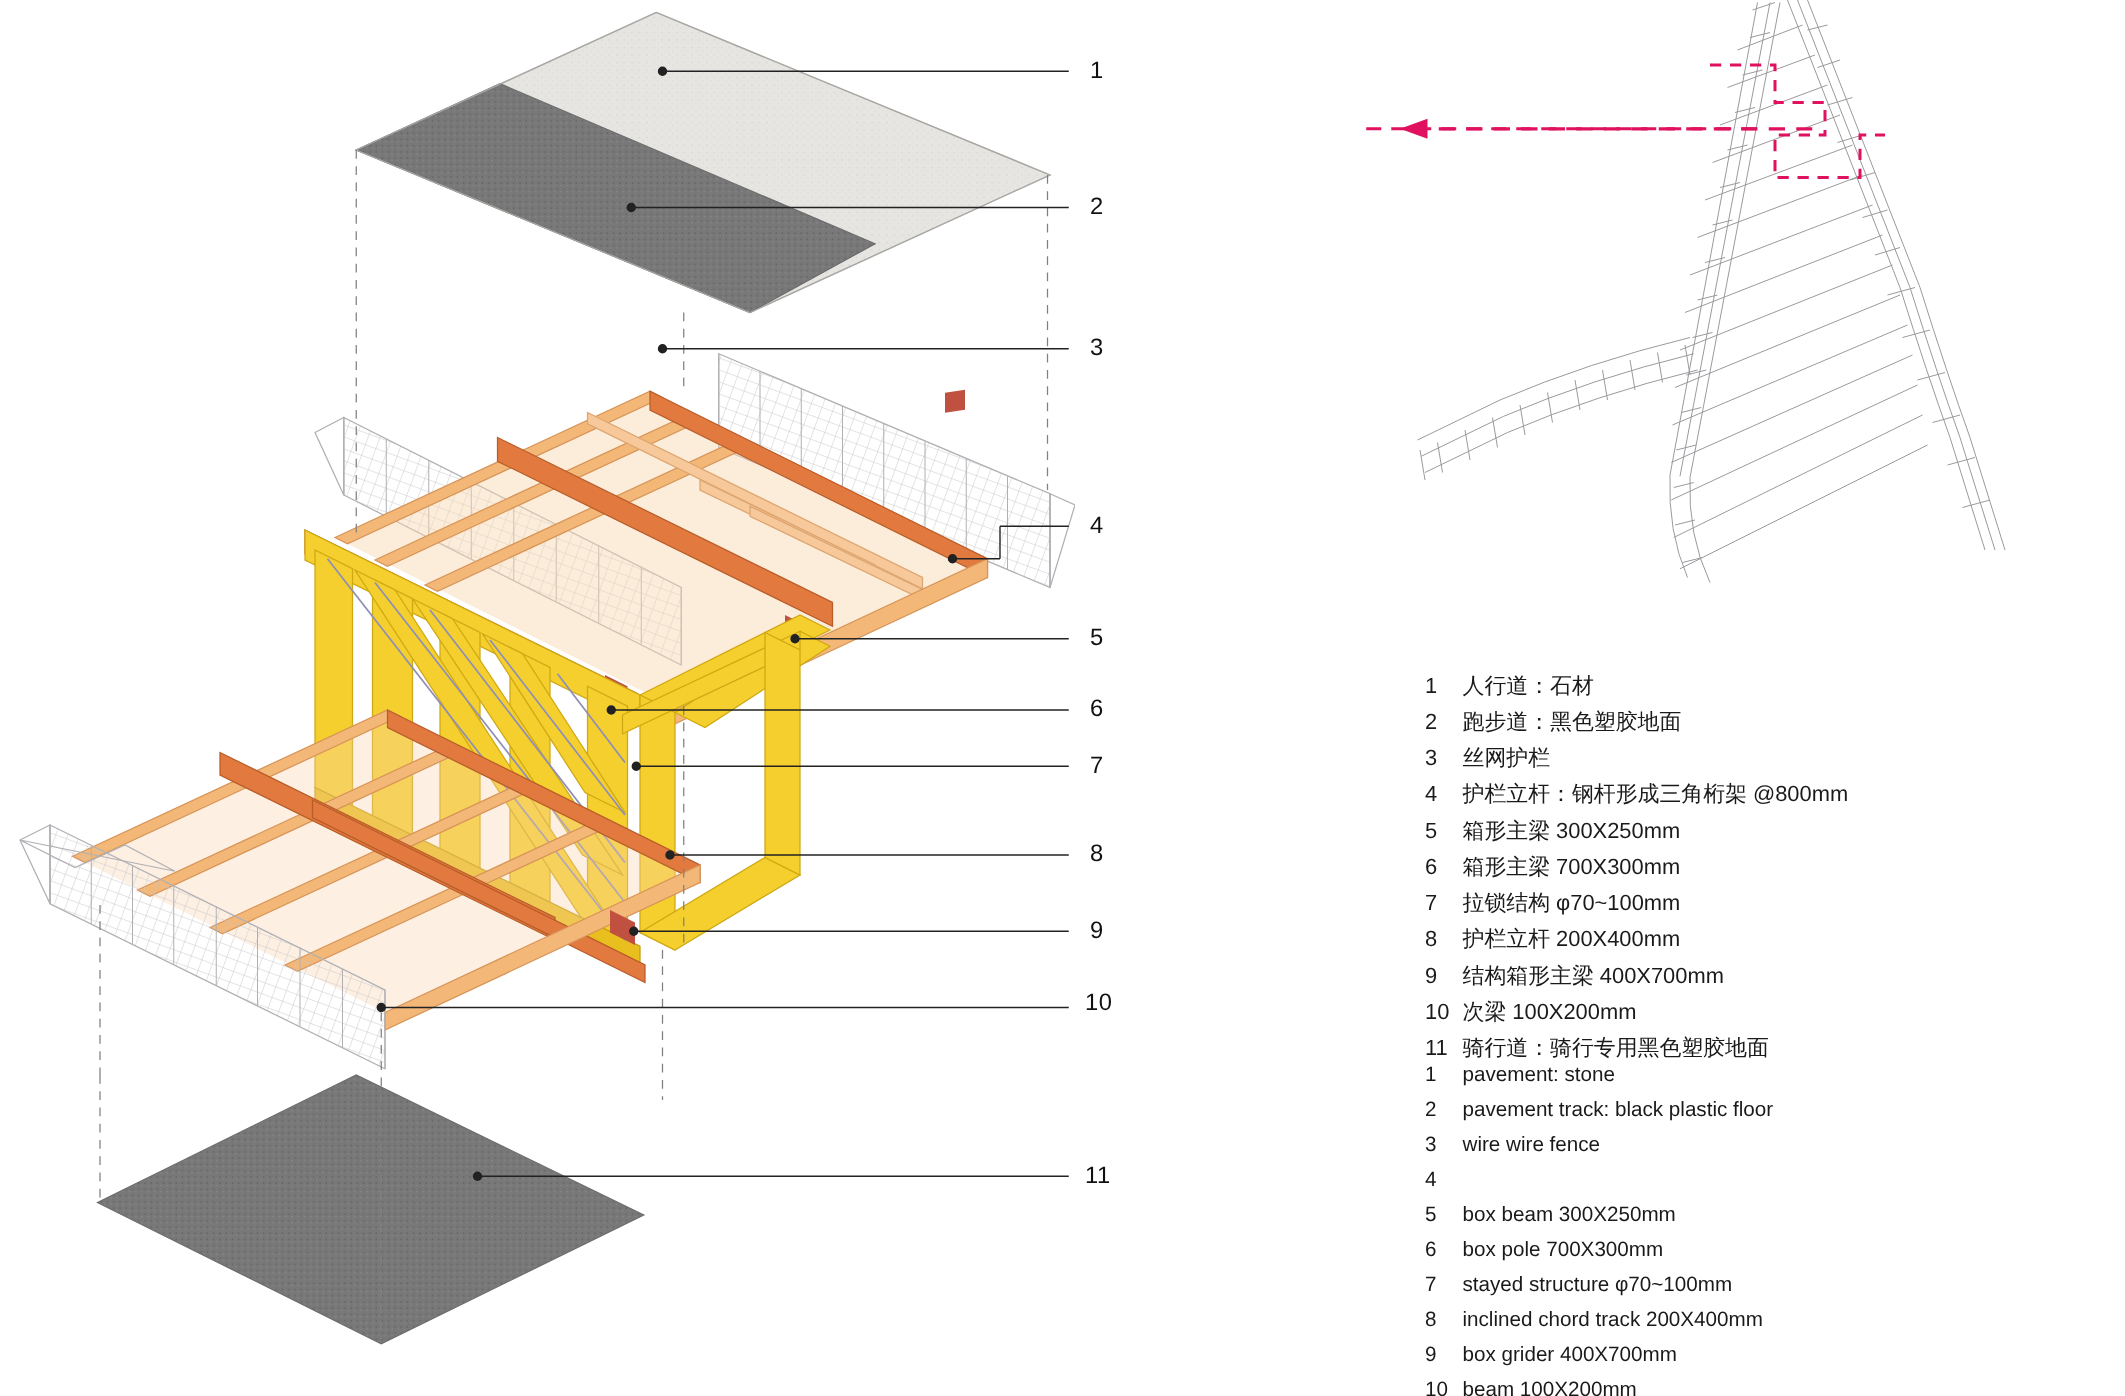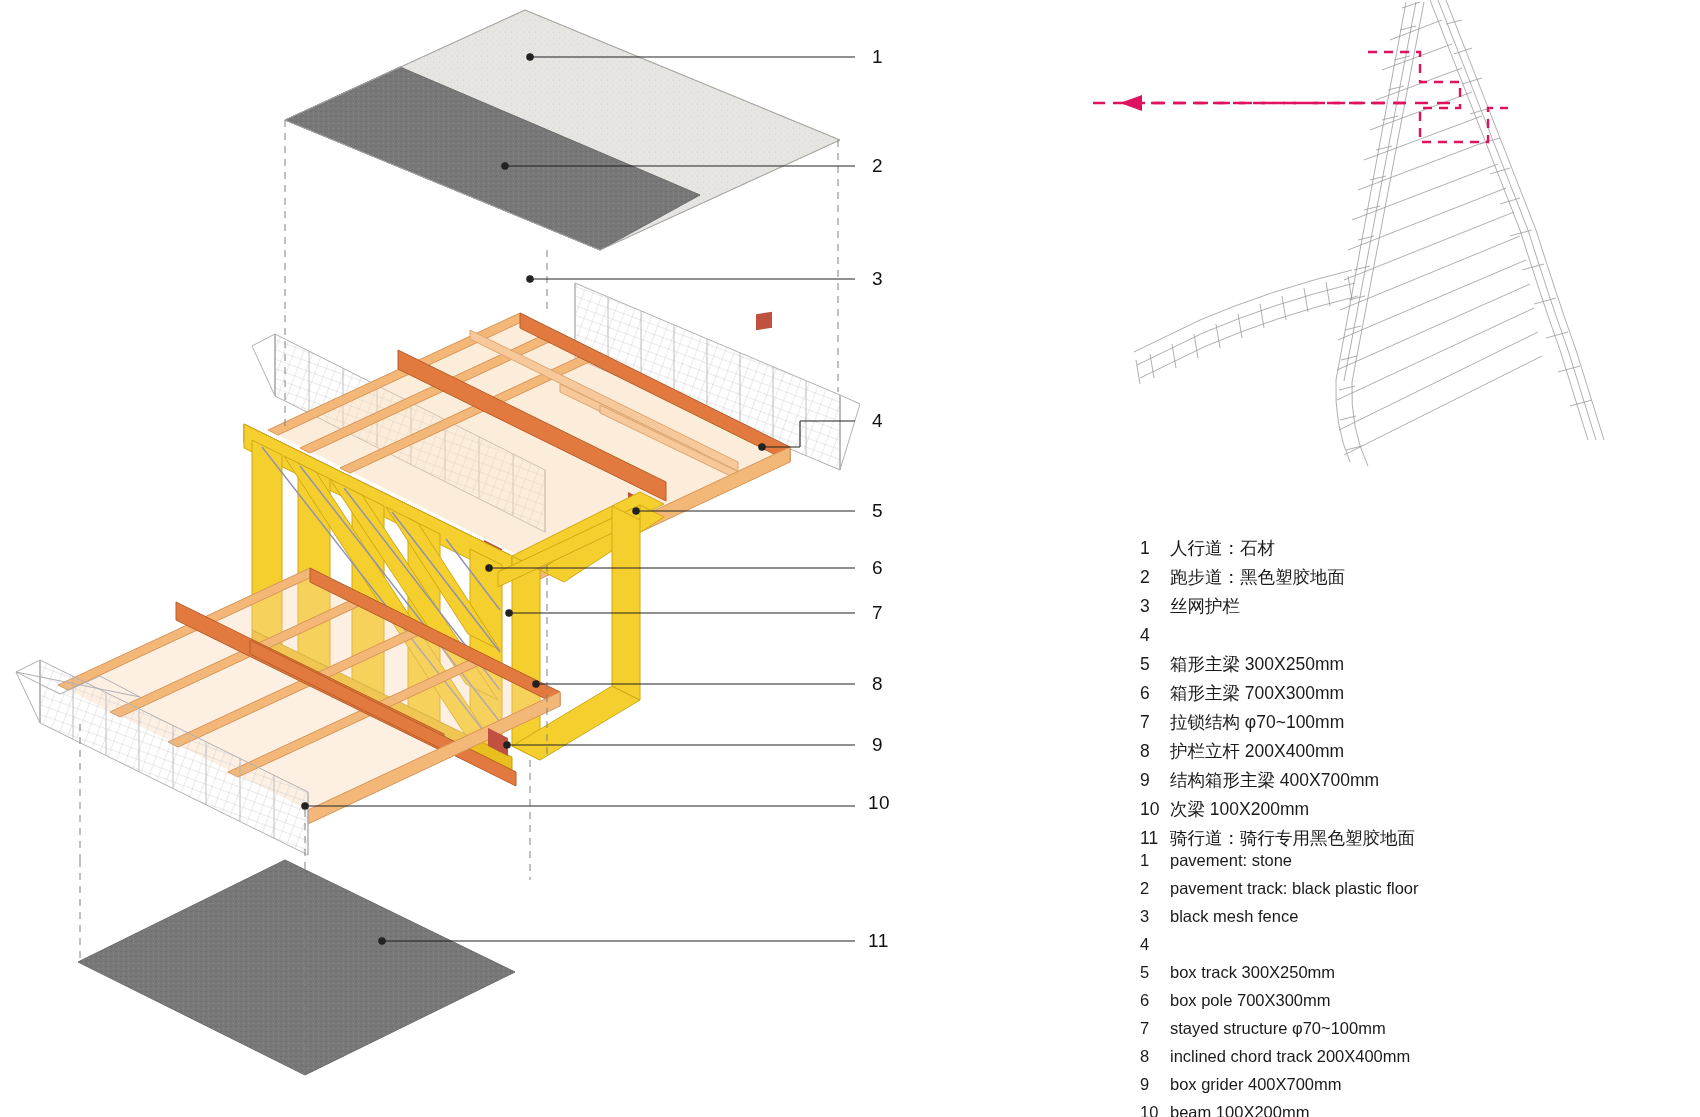--- a/index.html
+++ b/index.html
@@ -321,20 +321,21 @@
   <div class="leg-row">
     <span class="leg-idx">2</span>
     <span>跑步道：黑色塑胶地面</span>
   </div>
   <div class="leg-row">
     <span class="leg-idx">3</span>
     <span>丝网护栏</span>
   </div>
   <div class="leg-row">
     <span class="leg-idx">4</span>
+    <span>护栏立杆：钢杆形成三角桁架 @800mm</span>
   </div>
   <div class="leg-row">
     <span class="leg-idx">5</span>
     <span>箱形主梁  300X250mm</span>
   </div>
   <div class="leg-row">
     <span class="leg-idx">6</span>
     <span>箱形主梁  700X300mm</span>
   </div>
   <div class="leg-row">
@@ -363,28 +364,28 @@
   <div class="leg-row">
     <span class="leg-idx">1</span>
     <span>pavement: stone</span>
   </div>
   <div class="leg-row">
     <span class="leg-idx">2</span>
     <span>pavement track: black plastic floor</span>
   </div>
   <div class="leg-row">
     <span class="leg-idx">3</span>
-    <span>black mesh fence</span>
+    <span>wire wire fence</span>
   </div>
   <div class="leg-row">
     <span class="leg-idx">4</span>
   </div>
   <div class="leg-row">
     <span class="leg-idx">5</span>
-    <span>box track 300X250mm</span>
+    <span>box beam 300X250mm</span>
   </div>
   <div class="leg-row">
     <span class="leg-idx">6</span>
     <span>box pole 700X300mm</span>
   </div>
   <div class="leg-row">
     <span class="leg-idx">7</span>
     <span>stayed structure φ70~100mm</span>
   </div>
   <div class="leg-row">

